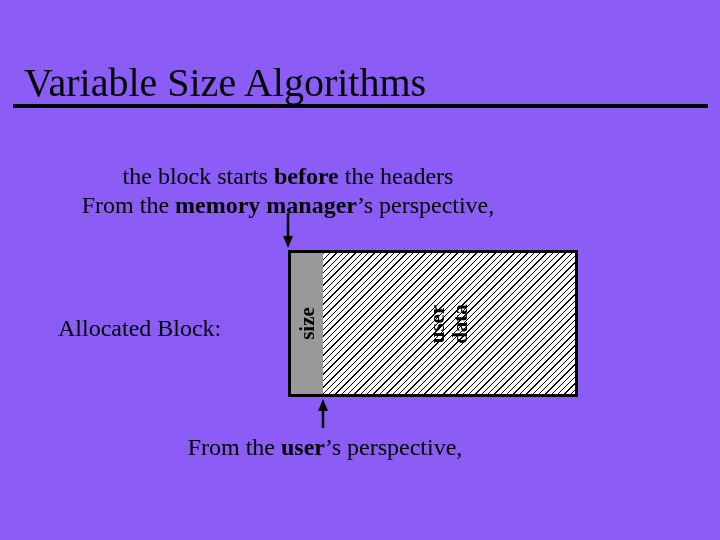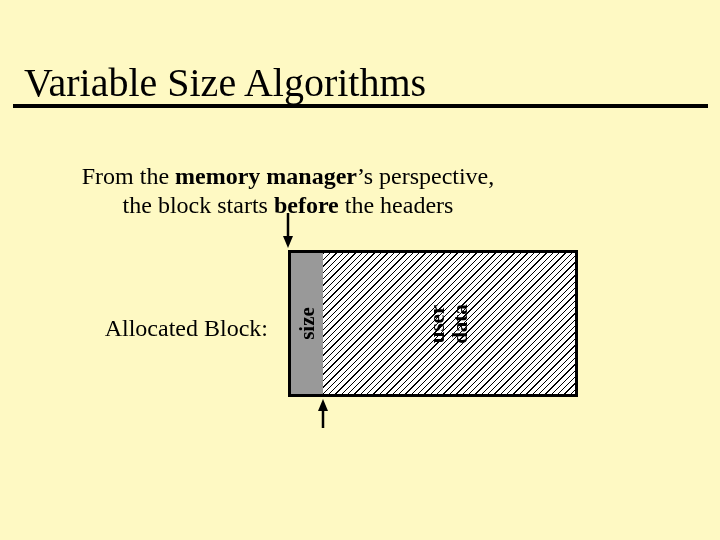--- a/index.html
+++ b/index.html
@@ -1,20 +1,20 @@
 <!DOCTYPE html>
 <html><head>
 <meta charset="utf-8">
 <style>
   html, body { margin: 0; padding: 0; background: #ffffff; }
   .slide {
     position: relative;
     width: 720px;
     height: 540px;
-    background: #fef9c3;
+    background: #8b5cf6;
     overflow: hidden;
     font-family: "Liberation Serif", "DejaVu Serif", serif;
     color: #000000;
   }
   .title {
     position: absolute;
     left: 24px;
     top: 33px;
     font-size: 40px;
     line-height: 1.15;
@@ -39,21 +39,21 @@
   .caption-top { left: 0px; top: 162px; width: 576px; }
   .caption-bottom { left: 37px; top: 433px; width: 576px; }
   .caption b { font-weight: bold; }
   .allocated-label {
     position: absolute;
     left: 58px;
     top: 314px;
     width: 210px;
     font-size: 24px;
     line-height: 29px;
-    text-align: right;
+    text-align: left;
     white-space: nowrap;
   }
   .arrow { position: absolute; }
   .arrow-down { left: 280px; top: 212px; }
   .arrow-up { left: 315px; top: 399px; }
   .block-box {
     position: absolute;
     left: 288px;
     top: 250px;
     width: 284px;  
@@ -97,22 +97,22 @@
 </head>
 <body>
 
 <div class="slide">
 
   <h1 class="title">Variable Size Algorithms</h1>
 
   <div class="title-rule"></div>
 
   <div class="caption caption-top">
+    <div><span>the block starts </span><b>before</b><span> the headers</span></div>
     <div><span>From the </span><b>memory manager</b><span>’s perspective,</span></div>
-    <div><span>the block starts </span><b>before</b><span> the headers</span></div>
   </div>
 
   <svg class="arrow arrow-down" width="16" height="37" viewBox="0 0 16 37">
     <line x1="8" y1="1" x2="8" y2="26" stroke="#000000" stroke-width="2.5"></line>
     <polygon points="3,24 13,24 8,36" fill="#000000"></polygon>
   </svg>
 
   <div class="allocated-label">Allocated Block:</div>
 
   <div class="block-box">
@@ -126,15 +126,16 @@
       </div>
     </div>
   </div>
 
   <svg class="arrow arrow-up" width="16" height="30" viewBox="0 0 16 30">
     <polygon points="8,0 3,12 13,12" fill="#000000"></polygon>
     <line x1="8" y1="10" x2="8" y2="29" stroke="#000000" stroke-width="2.5"></line>
   </svg>
 
   <div class="caption caption-bottom">
+    <div><span>From the </span><b>user</b><span>’s perspective,</span></div>
   </div>
 
 </div>
 
 </body></html>

